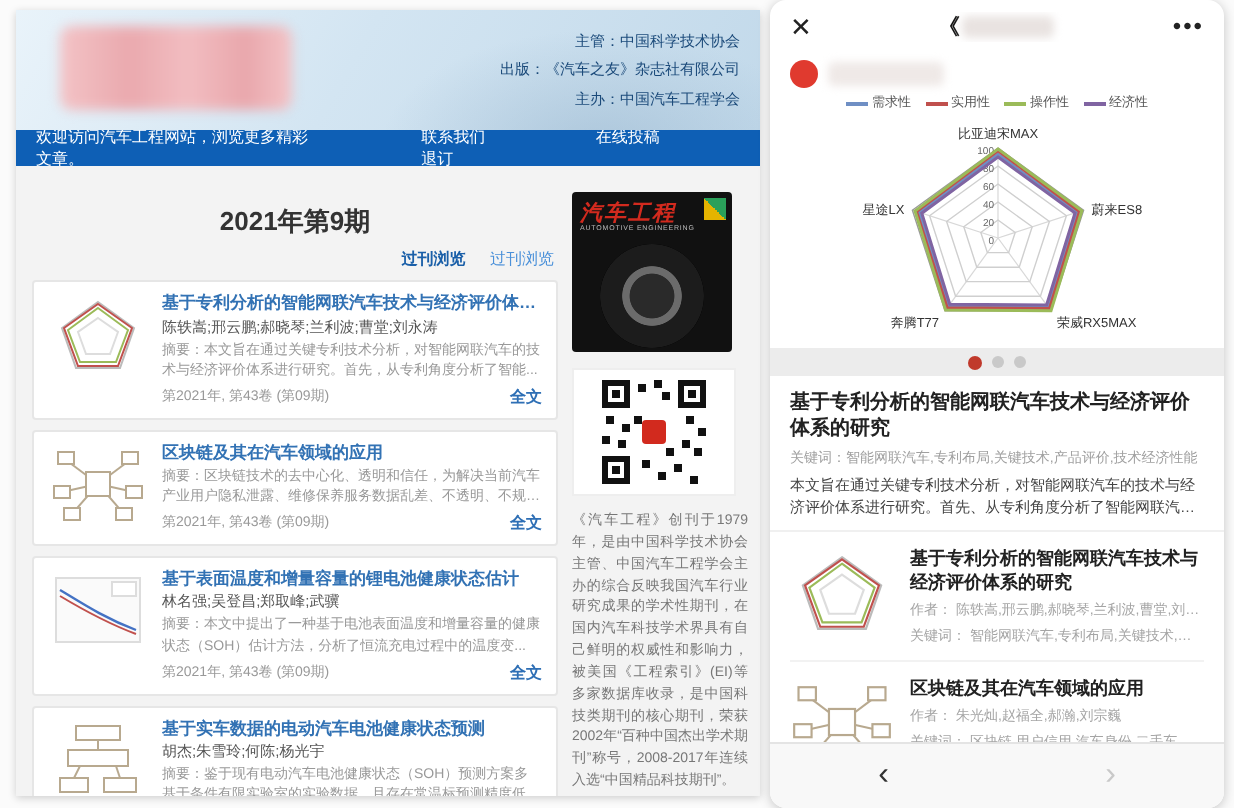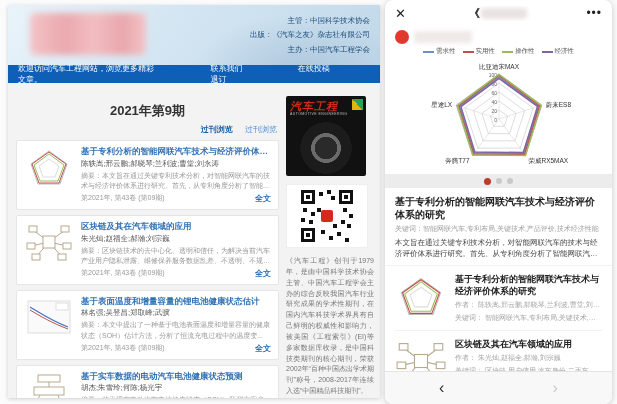--- a/index.html
+++ b/index.html
@@ -155,21 +155,20 @@
                   <rect x="35" y="4" width="8" height="6"></rect>
                 <rect x="1" y="21" width="8" height="6"></rect>
                   <rect x="37" y="21" width="8" height="6"></rect>
                 <rect x="6" y="32" width="8" height="6"></rect>
                   <rect x="32" y="32" width="8" height="6"></rect>
               </g>
             </svg>
           </div>
           <div class="cbody">
             <div class="ctitle">区块链及其在汽车领域的应用</div>
-            <div class="cauthors">朱光灿;赵福全;郝瀚;刘宗巍</div>
             <div class="cabs">摘要：区块链技术的去中心化、透明和信任，为解决当前汽车产业用户隐私泄露、维修保养服务数据乱差、不透明、不规范...</div>
             <div class="cfoot">
               <span class="cmeta">第2021年, 第43卷 (第09期)</span>
               <span class="full">全文</span>
             </div>
           </div>
         </div>
 
         <div class="card">
           <div class="thumb">

